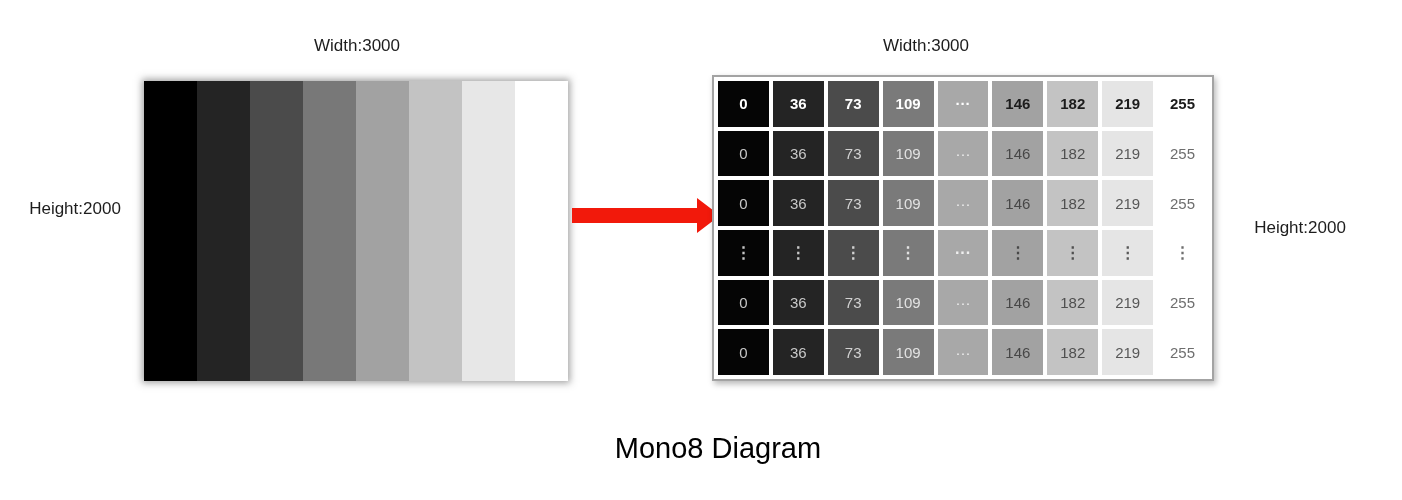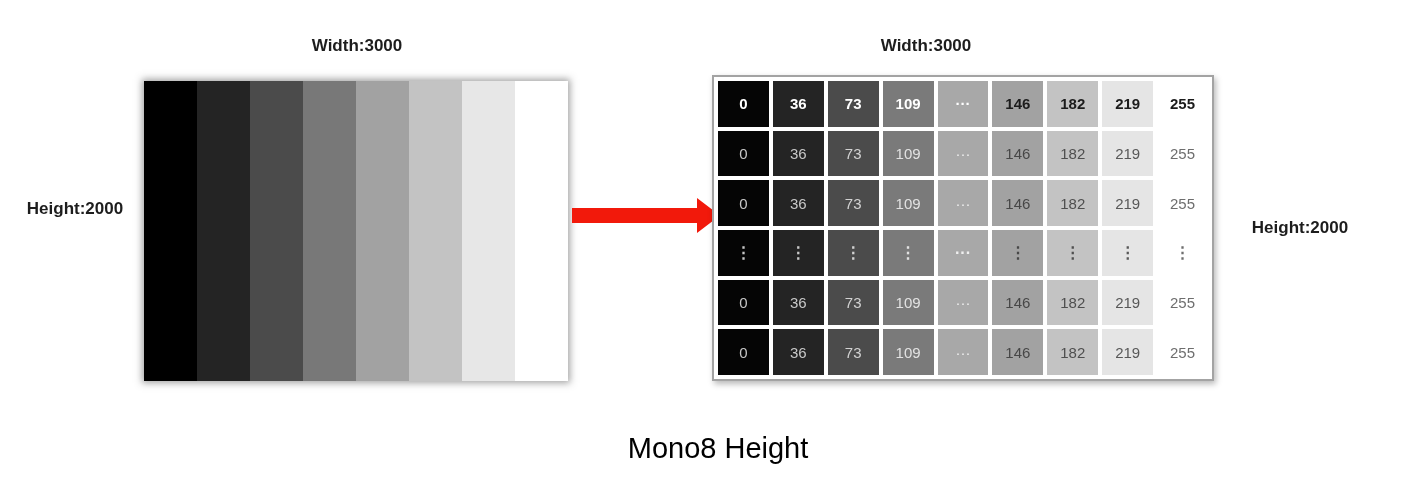--- a/index.html
+++ b/index.html
@@ -6,21 +6,21 @@
   .canvas{
     position:relative;
     width:1402px;height:500px;
     background:#ffffff;
     font-family:"Liberation Sans", sans-serif;
     overflow:hidden;
   }
   .label{
     position:absolute;
     font-size:17px;
-    font-weight:700;
+    font-weight:400;
     color:#1d1d1d;
     text-align:center;
     white-space:nowrap;
   }
   .width-label-left{left:287px;top:36px;width:140px;}
   .height-label-left{left:15px;top:199px;width:120px;}
   .width-label-right{left:856px;top:36px;width:140px;}
   .height-label-right{left:1240px;top:218px;width:120px;}
 
   .gradient-image{
@@ -155,15 +155,15 @@
       <div class="cell normal" style="background: rgb(162, 162, 162); color: rgb(71, 71, 71);">146</div>
       <div class="cell normal" style="background: rgb(195, 195, 195); color: rgb(79, 79, 79);">182</div>
       <div class="cell normal" style="background: rgb(229, 229, 229); color: rgb(88, 88, 88);">219</div>
       <div class="cell normal" style="background: rgb(255, 255, 255); color: rgb(110, 110, 110);">255</div>
     </div>
 
   <div class="label width-label-right">Width:3000</div>
 
   <div class="label height-label-right">Height:2000</div>
 
-  <div class="diagram-title">Mono8 Height</div>
+  <div class="diagram-title">Mono8 Diagram</div>
 
 </div>
 
 </body></html>

